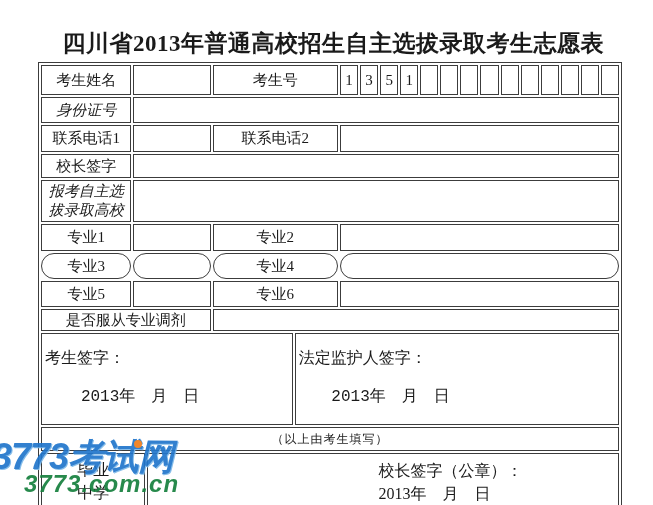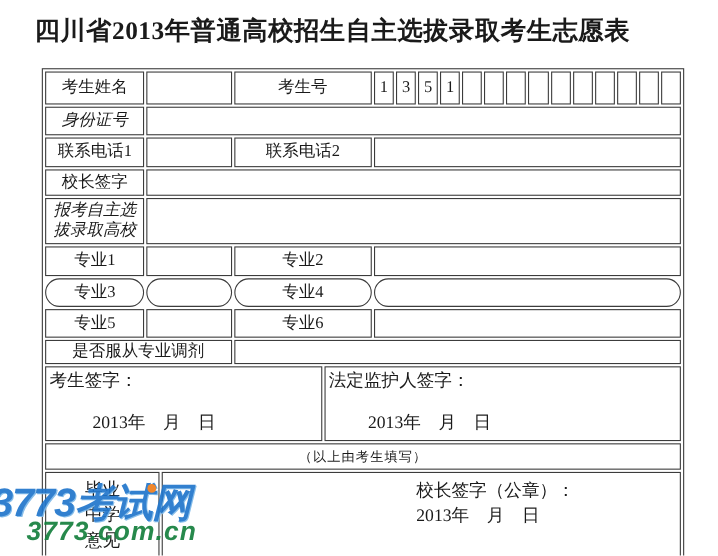--- a/index.html
+++ b/index.html
@@ -3,42 +3,42 @@
 <meta charset="utf-8">
 <style>
   html,body{margin:0;padding:0;}
   body{
     width:653px;height:505px;position:relative;overflow:hidden;
     background:#ffffff;
     font-family:"Liberation Serif","DejaVu Serif",serif;
     color:#1a1a1a;
   }
   .form-title{
-    position:absolute;top:12px;left:0;width:604px;
-    text-align:center;font-size:23px;font-weight:bold;
+    position:absolute;top:28px;left:0;width:604px;
+    text-align:right;font-size:23px;font-weight:bold;
     letter-spacing:0.5px;white-space:nowrap;
   }
   table.form{
     position:absolute;left:38px;top:62px;width:584px;
     border-collapse:separate;border-spacing:2px;
     border:1px solid #3c3c3c;table-layout:fixed;background:#fff;
   }
   td{
     border:1px solid #3c3c3c;padding:0;overflow:hidden;
     font-size:15px;text-align:center;vertical-align:middle;
     color:#1a1a1a;line-height:1.25;
   }
   
   tr.r1 td{height:28px;} tr.r2 td{height:24px;font-style:italic;} tr.r3 td{height:25px;}
   tr.r4 td{height:22px;} tr.r5 td{height:40px;font-style:italic;} tr.r6 td{height:25px;}
   tr.r7 td{height:24px;border-radius:13px;} tr.r8 td{height:24px;} tr.r9 td{height:20px;}
   tr.r10 td{height:60px;} tr.r11 td{height:22px;} tr.r12 td{height:72px;}
   td.wrap{padding:0 4px;}
   td.digit{font-size:15px;}
-  td.sig{ text-align:left;vertical-align:top;padding:3px 3px;font-size:16px; }
+  td.sig{ text-align:left;vertical-align:top;padding:15px 3px;font-size:16px;font-family:Liberation Mono, monospace; }
   .sig-date{margin-top:18px;text-align:center;font-size:16px;}
   .sig-date.candidate{width:78%;}
   .sig-date.guardian{width:58%;}
   td.note-cell{font-size:12px;letter-spacing:1px;}
   td.school-op{font-size:16px;line-height:23px;}
   td.principal{text-align:left;vertical-align:top;padding-top:5px;font-size:16px;}
   .principal-inner{margin-left:49%;line-height:23px;}
   
   .watermark{
     position:absolute;left:-8px;top:438px;z-index:5;

